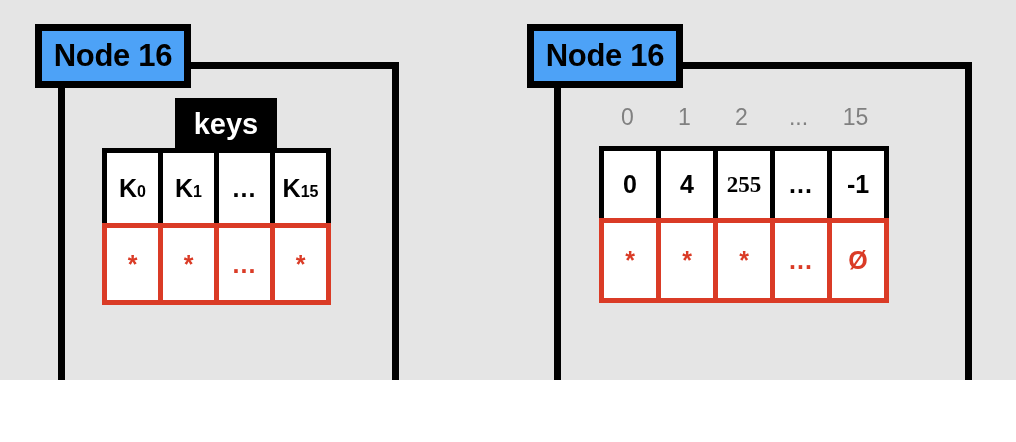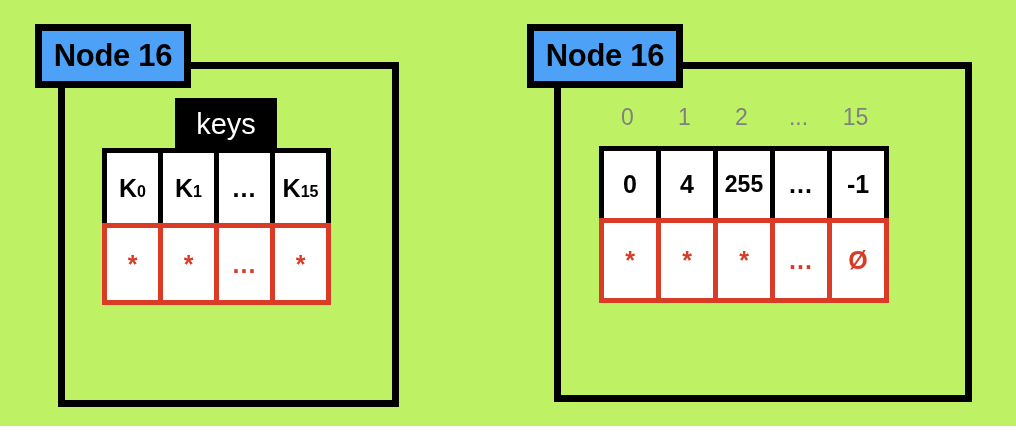--- a/index.html
+++ b/index.html
@@ -8,22 +8,22 @@
     padding: 0;
     background: #ffffff;
   }
   body {
     font-family: "Liberation Sans", sans-serif;
     -webkit-font-smoothing: antialiased;
   }
   #canvas {
     position: relative;
     width: 1016px;
-    height: 426px;
-    background: #bef264;
+    height: 380px;
+    background: #e5e5e5;
     overflow: hidden;
   }
 
   
   .node-box {
     position: absolute;
     box-sizing: border-box;
     border: 7px solid #000000;
     background: transparent;
   }
@@ -89,21 +89,21 @@
 
   
   #cell-grid-left  .cell        { width: 61px; }
   #cell-grid-left  .cell-key    { height: 80px; font-size: 25px; }
   #cell-grid-left  .cell-ptr    { height: 82px; font-size: 25px; }
 
   
   #cell-grid-right .cell        { width: 62px; }
   #cell-grid-right .cell-key    { height: 77px; font-size: 25px; }
   #cell-grid-right .cell-ptr    { height: 85px; font-size: 25px; }
-  #cell-grid-right .cell-key.narrow-text { font-size: 23px; }
+  #cell-grid-right .cell-key.narrow-text { font-size: 23px; font-family: Liberation Serif, serif; }
 
   
   .cell-key .sub {
     font-size: 0.64em;
     vertical-align: baseline;
     position: relative;
     top: 0.26em;
     font-weight: bold;
   }
 
@@ -111,21 +111,21 @@
   .ellipsis-glyph { letter-spacing: 1px; }
 
   
   .tag-label {
     position: absolute;
     box-sizing: border-box;
     display: flex;
     align-items: center;
     justify-content: center;
     color: #ffffff;
-    font-weight: normal;
+    font-weight: bold;
     z-index: 6;
   }
   #keys-label {
     left: 175px; top: 98px; width: 102px; height: 53px;
     background: #000000;
     border: 5px solid #000000;
     font-size: 29px;
   }
   #pointers-label {
     left: 141px; top: 299px; width: 171px; height: 56px;

